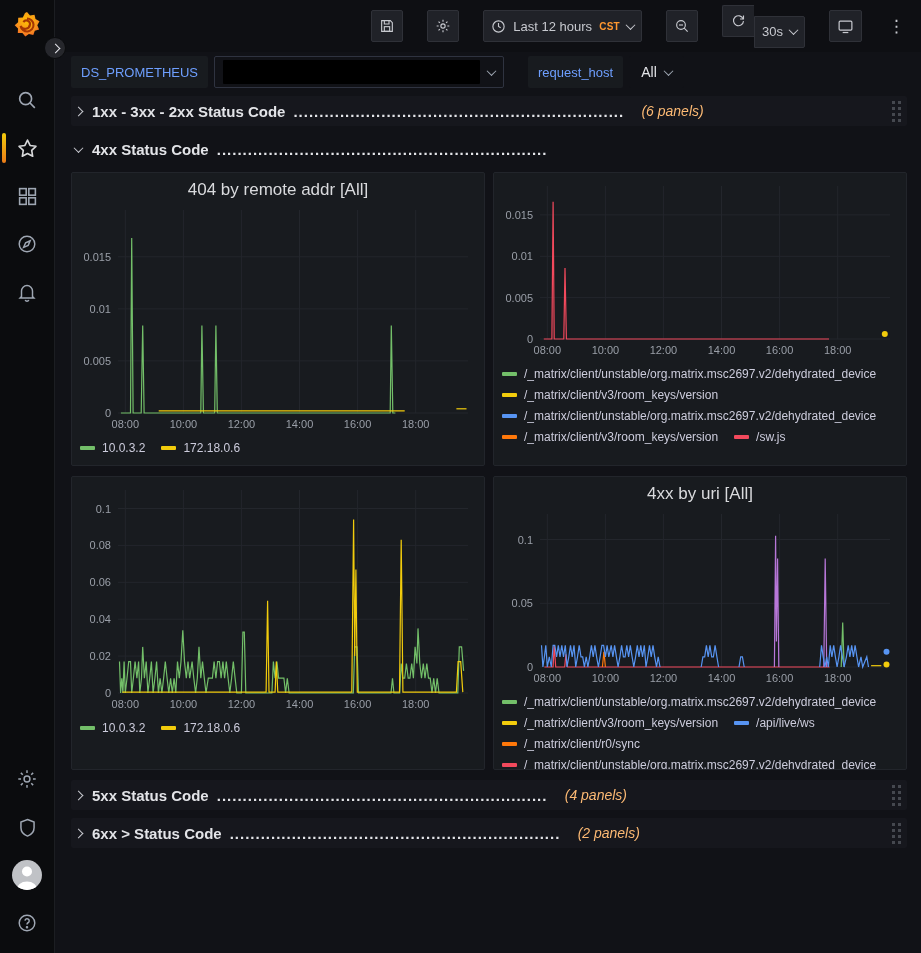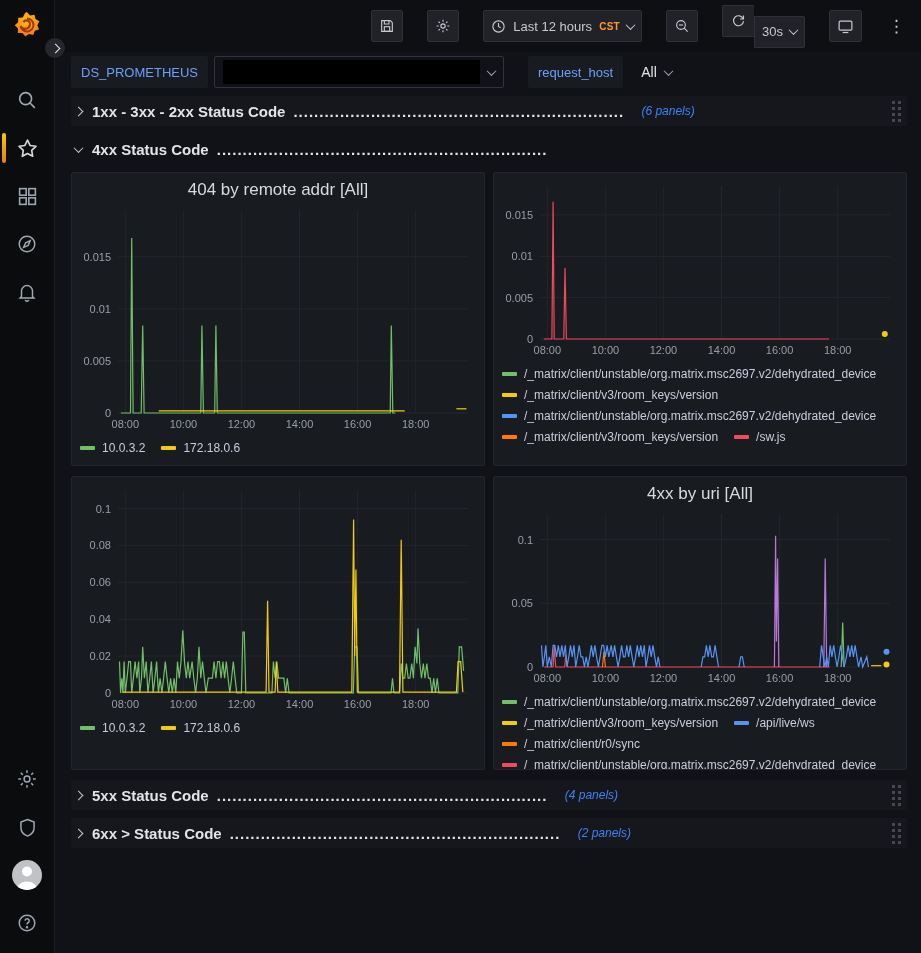--- a/index.html
+++ b/index.html
@@ -79,21 +79,21 @@
   
   .dash { padding: 4px 14px 0 16px; }
   .row-head {
     height: 30px; display: flex; align-items: center; gap: 8px; padding: 0 6px 0 4px;
     cursor: pointer; margin-bottom: 8px; border-radius: 2px; text-align: right;
   }
   .row-head.collapsed { background: #16171d; }
   .row-head .chev { color: #c9cad1; margin-right: 2px; flex: none; }
   .row-title { font-size: 15px; font-weight: 700; color: #e3e4e8; white-space: nowrap; }
   .row-leader { font-size: 15px; font-weight: 700; color: #e3e4e8; letter-spacing: 1px; overflow: hidden; white-space: nowrap; max-width: 330px; }
-  .row-count { font-size: 12px; font-style: italic; color: #3b82f6; margin-left: 10px; white-space: nowrap; }
+  .row-count { font-size: 14px; font-style: italic; color: #fdba74; margin-left: 10px; white-space: nowrap; }
   .drag-dots { margin-left: auto; display: grid; grid-template-columns: repeat(2, 3px); grid-auto-rows: 3px; gap: 3px; cursor: grab; }
   .drag-dots i { background: #45484f; width: 3px; height: 3px; display: block; }
   .panel-grid { display: grid; grid-template-columns: 1fr 1fr; gap: 8px; margin-bottom: 10px; }
   .panel {
     height: 294px; background: #181b1f; border: 1px solid #22252b; border-radius: 2px;
     padding: 5px 8px 0 8px; overflow: hidden;
   }
   .panel-title {
     height: 24px; display: flex; align-items: center; justify-content: center;
     font-size: 17px; font-weight: 500; color: #d9dadd; cursor: pointer;

